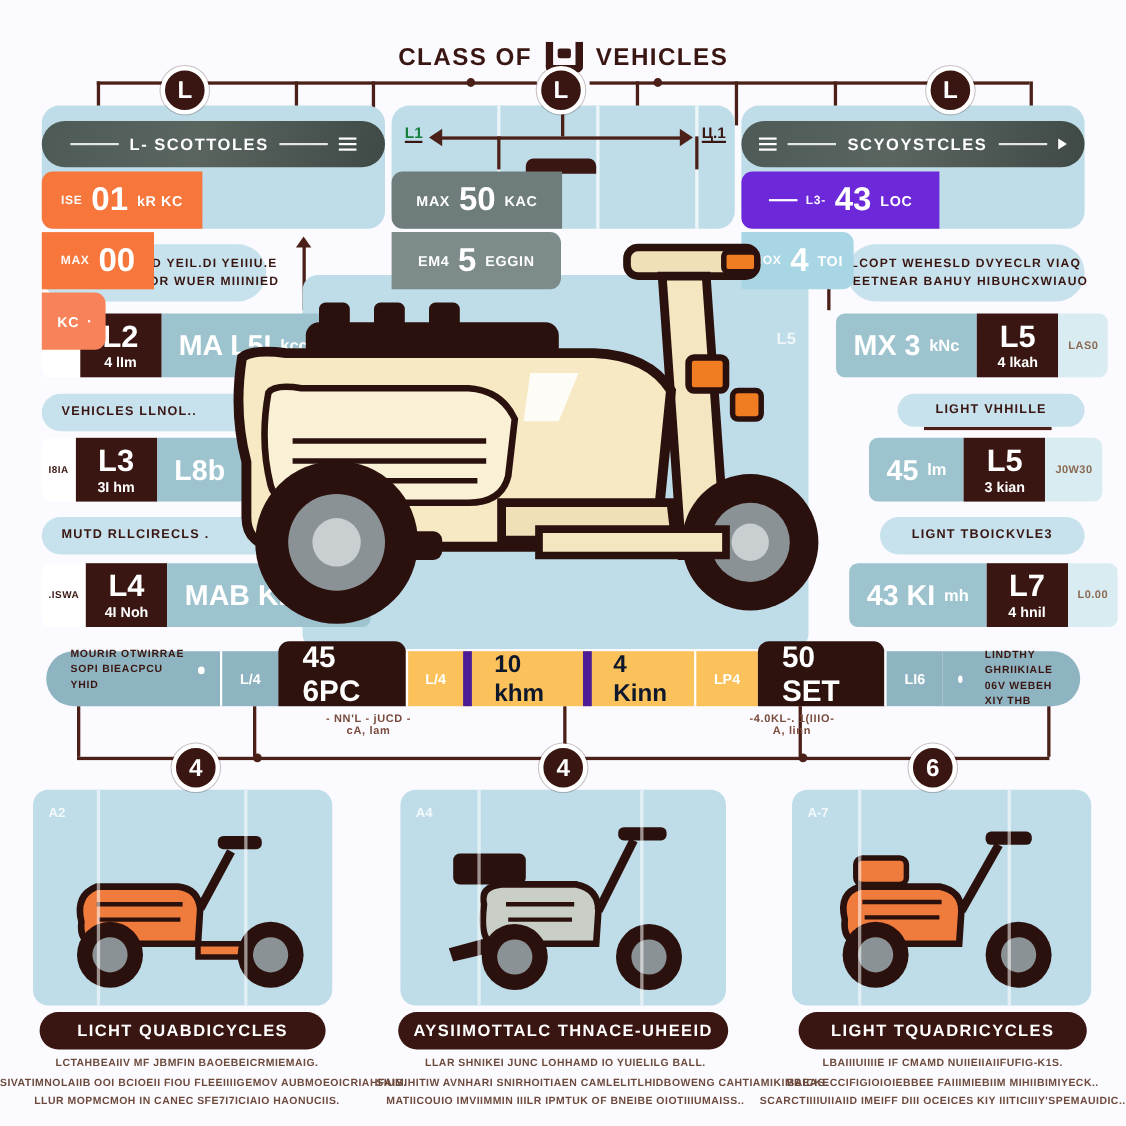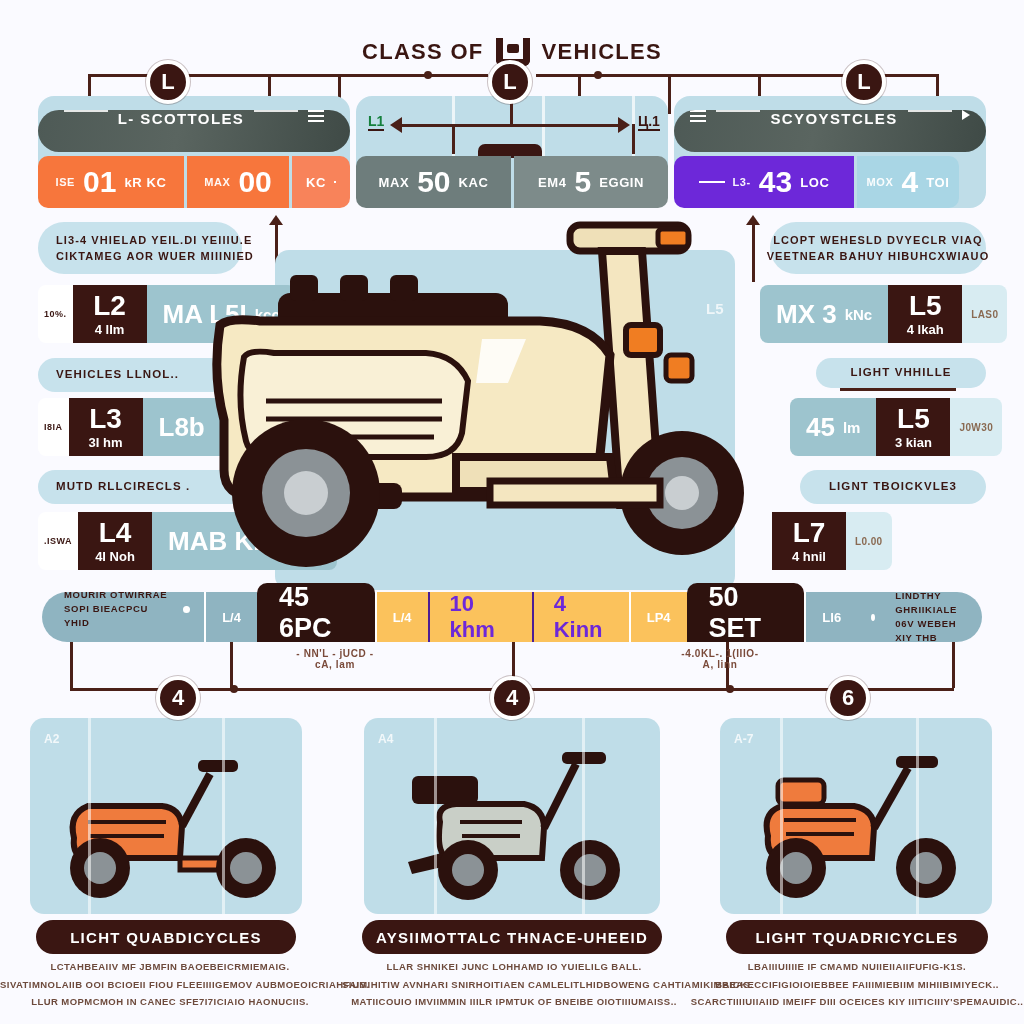--- a/index.html
+++ b/index.html
@@ -50,38 +50,38 @@
 
   
   .col-panel {
     position: absolute; background: #bfdde8; border-radius: 16px;
   }
 
   
   .hdr-bar {
     position: absolute; height: 42px; border-radius: 21px;
     background: linear-gradient(100deg,#4e5a56 0%,#5a6560 45%,#3f4a46 100%);
-    display: flex; justify-content: center; gap: 10px;
+    display: flex; align-items: center; justify-content: center; gap: 10px;
     z-index: 4; overflow: hidden;
   }
   .hdr-bar .lbl {
     color: #fff; font-size: 15px; font-weight: bold; letter-spacing: 1.4px;
     white-space: nowrap;
   }
   .hdr-bar .rule { height: 2px; width: 70px; background: rgba(255,255,255,.85); }
   .hdr-bar .rule.sm { width: 44px; }
   .hdr-bar .dots { display: flex; flex-direction: column; gap: 3px; }
   .hdr-bar .dots i { display: block; width: 16px; height: 2px; background: #fff; }
   .hdr-bar .arrow-l, .hdr-bar .arrow-r {
     width: 0; height: 0; border-top: 5px solid transparent; border-bottom: 5px solid transparent;
   }
   .hdr-bar .arrow-r { border-left: 8px solid #fff; }
 
   
-  .chipset { position: absolute; display: flex; gap: 3px; z-index: 4; }
+  .chipset { position: absolute; display: flex; gap: 3px; z-index: 4; flex-direction: column; }
   .chip {
     height: 52px; display: flex; align-items: center; justify-content: center; gap: 8px;
     padding: 0 14px; color: #fff;
   }
   .chip .num { font-size: 30px; font-weight: bold; line-height: 1; }
   .chip .kw  { font-size: 13px; font-weight: bold; letter-spacing: .6px; }
   .chip .kw.small { font-size: 11px; opacity: .95; }
   .chip .dash { width: 26px; height: 2px; background: #fff; }
   .chip.orange  { background: #f7763c; }
   .chip.orange2 { background: #f8835a; }
@@ -158,22 +158,22 @@
     background: #8fb4c1; color: #fff; font-size: 13px; font-weight: bold;
     padding: 0 16px; border-left: 2px solid #fff;
   }
   #sumbar .tag.amber { background: #fbc25c; }
   #sumbar .big {
     background: #2e120e; color: #fff; font-size: 27px; font-weight: bold;
     padding: 0 22px; margin-top: -9px; margin-bottom: 0; border-radius: 10px 10px 0 0;
     align-self: stretch; height: 59px;
   }
   #sumbar .amberval {
-    background: #fbc25c; color: #6d28d9; font-size: 22px; font-weight: bold;
-    padding: 0 20px; border-left: 2px solid #4c1d95;
+    background: #fbc25c; color: #0f172a; font-size: 22px; font-weight: bold;
+    padding: 0 20px; border-left: 8px solid #4c1d95;
   }
   #sumbar .note.right { border-radius: 0 25px 25px 0; padding: 0 22px 0 14px; }
 
   
   .card {
     position: absolute; top: 718px; width: 272px; height: 196px;
     background: #bfdde8; border-radius: 14px; overflow: hidden; z-index: 3;
   }
   .card .faintlbl {
     position: absolute; left: 14px; top: 14px; color: #fff; font-size: 12px;
@@ -393,20 +393,24 @@
     <span class="c2">3 kian</span>
   </span>
   <span class="tagbox" style="border-radius:0 8px 8px 0;">J0W30</span>
 </div>
 
 <div class="cap-pill one" style="left:800px; top:470px; width:186px; height:34px; align-items:center;">
   <span class="t">LIGNT TBOICKVLE3</span>
 </div>
 
 <div class="metric" style="left:772px; top:512px; height:58px;">
+  <span class="valbox" style="border-radius:8px 0 0 8px;">
+    <span class="v">43 KI</span>
+    <span class="vu">mh</span>
+  </span>
   <span class="codebox">
     <span class="c1">L7</span>
     <span class="c2">4 hnil</span>
   </span>
   <span class="tagbox" style="border-radius:0 8px 8px 0;">L0.00</span>
 </div>
 
 <div style="position:absolute;left:275px;top:250px;width:460px;height:340px;background:#bfdde8;border-radius:14px;z-index:1;"></div>
 <div class="vline" style="left:392px; top:250px; height:340px; background:rgba(255,255,255,.55);"></div>
 <div class="vline" style="left:505px; top:250px; height:340px; background:rgba(255,255,255,.55);"></div>

